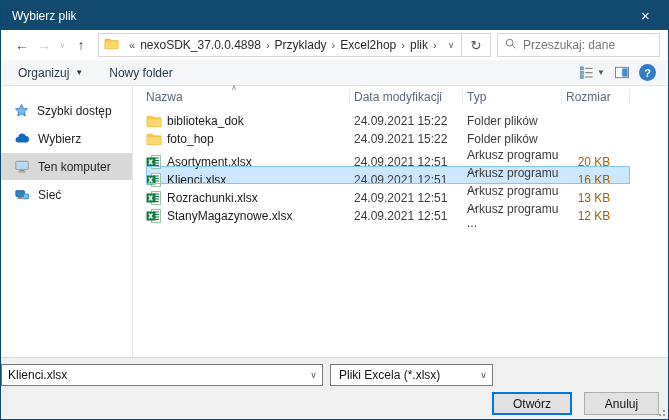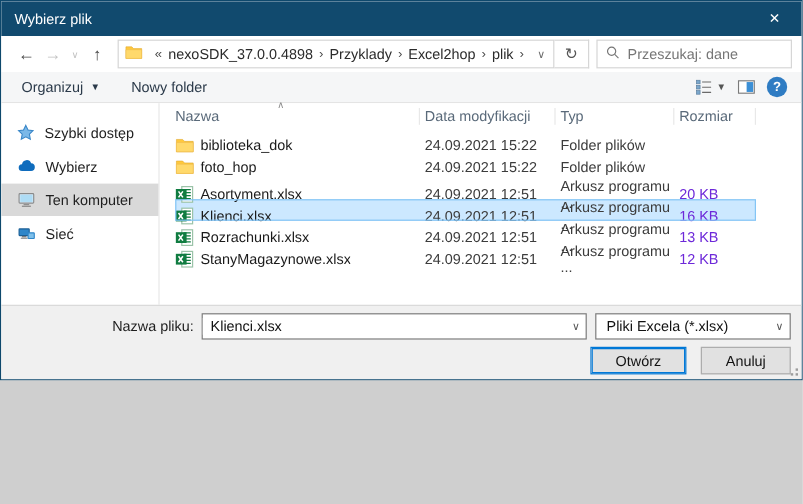--- a/index.html
+++ b/index.html
@@ -1,20 +1,20 @@
 <!DOCTYPE html>
 <html><head>
 <meta charset="utf-8">
 <style>
   * { margin:0; padding:0; box-sizing:border-box; }
   html,body { background:#cfcfcf; }
   body { font-family:"Liberation Sans","DejaVu Sans",sans-serif; font-size:12px; color:#1e1e1e; }
 
   .window {
-    width:669px; height:317px; background:#fff;
+    width:669px; height:420px; background:#fff;
     border:1px solid #0e486c; position:relative; overflow:hidden;
     display:flex; flex-direction:column;
   }
 
   
   .titlebar {
     height:29px; background:#114a6e; color:#fff;
     display:flex; align-items:center; padding-left:11px; flex:0 0 auto;
   }
   .titlebar .title { font-size:12px; }
@@ -100,21 +100,21 @@
     position:absolute; top:-2px; left:98px; color:#8a8a8a; font-size:8px; line-height:8px;
   }
   .rows { margin-top:4px; width:484px; }
   .frow {
     display:grid; grid-template-columns:208px 113px 99px 64px;
     height:18px; align-items:center; cursor:pointer;
   }
   .frow .name { display:flex; align-items:center; gap:5px; color:#1b1b1b; min-width:0; }
   .frow .name span { white-space:nowrap; overflow:hidden; }
   .frow .meta { color:#3c3c3c; }
-  .frow .size { text-align:left; padding-right:8px; color:#6d28d9; }
+  .frow .size { text-align:center; padding-right:8px; color:#a16207; }
   .frow.selected { background:#cce8ff; outline:1px solid #84c5f5; outline-offset:-1px; }
   .frow svg { flex:0 0 auto; }
 
   
   .footer {
     height:62px; background:#f0f0f0; border-top:1px solid #dadada;
     flex:0 0 auto; padding:6px 9px 0 0; position:relative;
   }
   .frow1 { display:flex; align-items:center; }
   .fn-label { width:161px; text-align:right; margin-right:7px; color:#1e1e1e; }
@@ -385,21 +385,20 @@
           <span class="meta">Arkusz programu ...</span>
           <span class="size">12 KB</span>
         </div>
 
       </div>
     </div>
   </div>
 
   <div class="footer">
     <div class="frow1">
-      <span class="fn-label">Nazwa pliku:</span>
       <div class="fn-input">
         <input value="Klienci.xlsx" style="">
         <span class="combo-chevron"><span>∨</span></span>
       </div>
       <div class="ft-combo">
         <span class="val">Pliki Excela (*.xlsx)</span>
         <span class="combo-chevron">∨</span>
       </div>
     </div>
     <div class="frow2">

